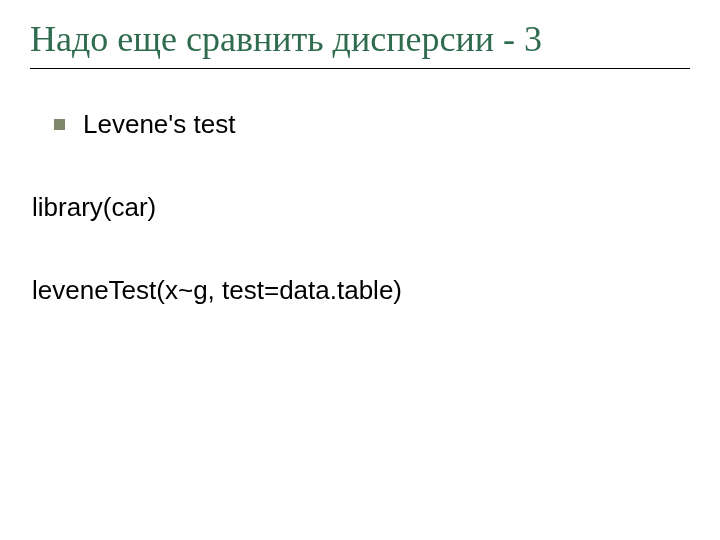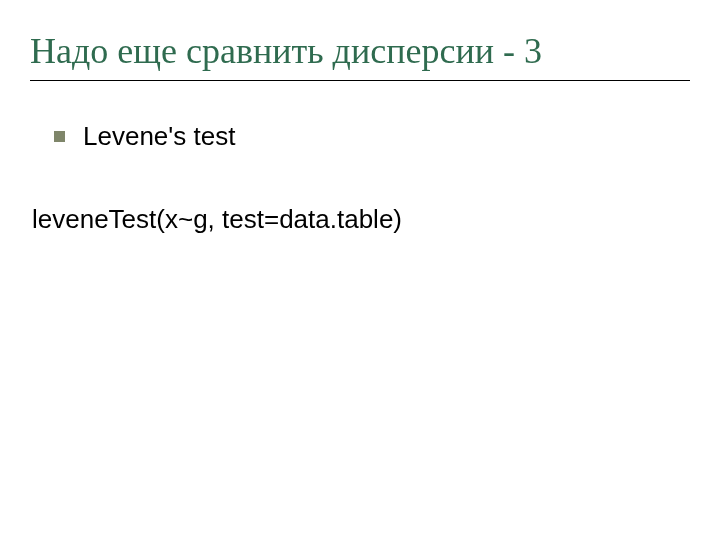--- a/index.html
+++ b/index.html
@@ -9,21 +9,21 @@
     height: 540px;
     background: #ffffff;
     font-family: Arial, "Helvetica Neue", Helvetica, sans-serif;
     color: #000;
     overflow: hidden;
   }
   .slide {
     box-sizing: border-box;
     width: 720px;
     height: 540px;
-    padding: 30px 30px 20px 30px;
+    padding: 18px 30px 20px 30px;
     position: relative;
   }
   .title {
     font-family: "Times New Roman", Times, serif;
     font-size: 36px;
     color: #2f6b4f; 
     font-weight: 400;
     margin: 0 0 8px 0;
     letter-spacing: 0px;
   }
@@ -58,15 +58,16 @@
 <body>
 
 <div class="slide">
   <h1 class="title">Надо еще сравнить дисперсии - 3</h1>
   <hr class="rule">
   <div class="body">
     <div class="bullet-line">
       <span class="bullet"></span>
       <span>Levene's test</span>
     </div>
+    <div class="plain-line">library(car)</div>
     <div class="plain-line">leveneTest(x~g, test=data.table)</div>
   </div>
 </div>
 
 </body></html>

